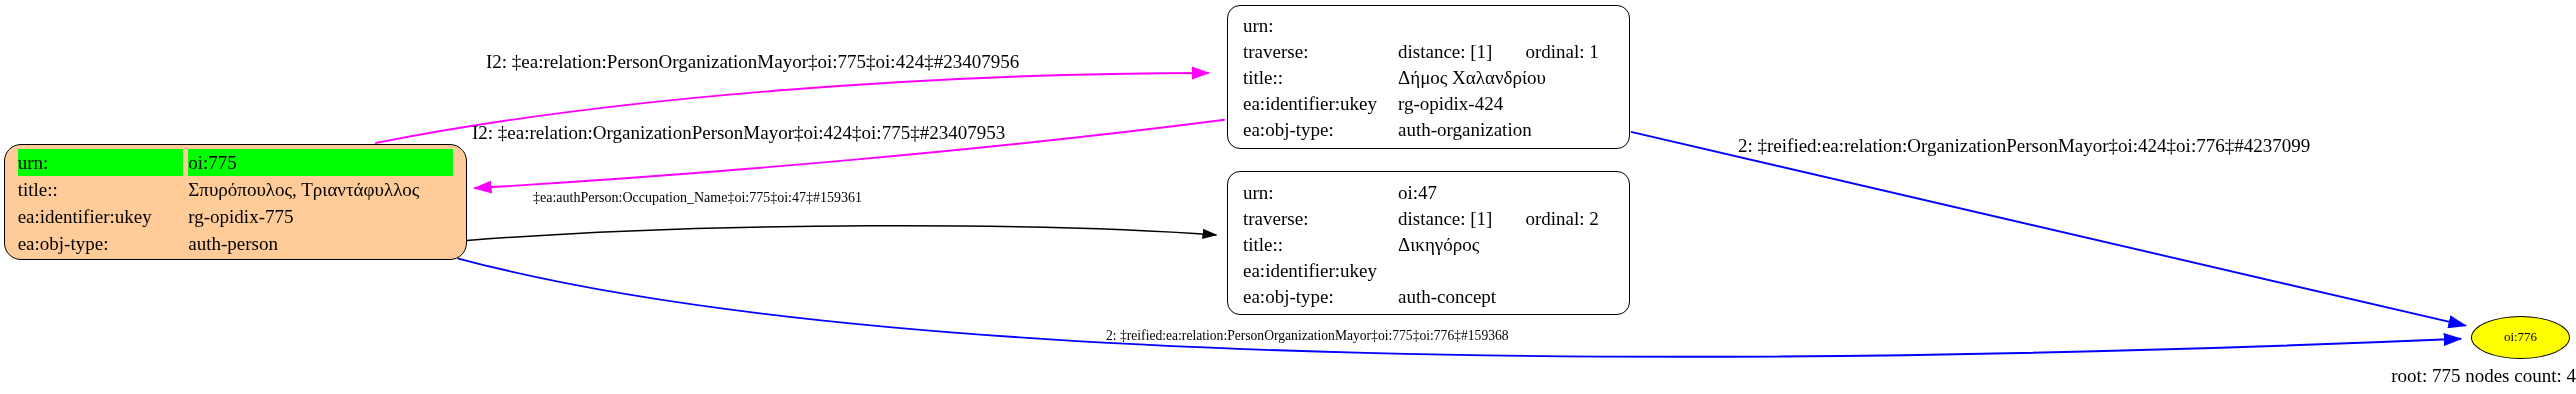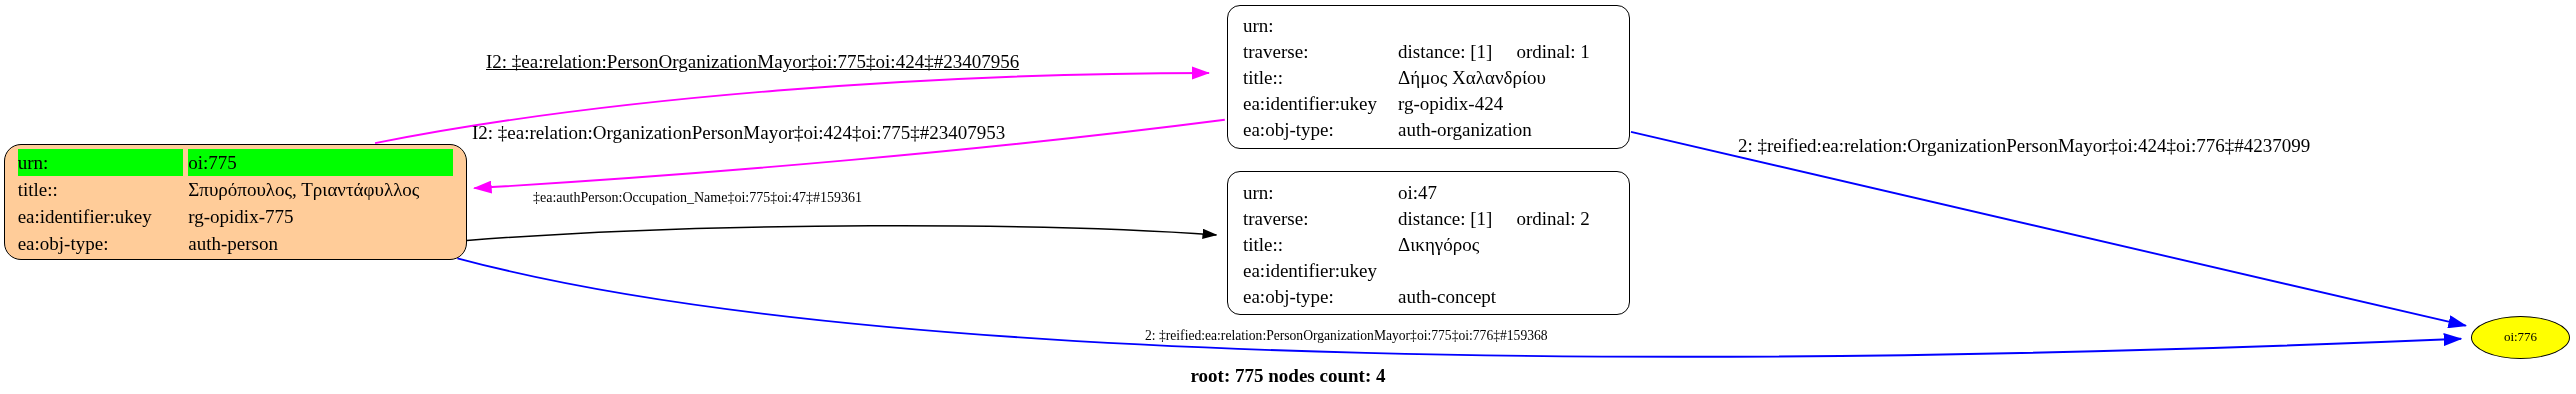--- a/index.html
+++ b/index.html
@@ -40,49 +40,48 @@
     background: #FFCC99;
     border: 1.9px solid #000000;
     border-radius: 17px;
     padding: 3.7px 13px;
   }
   .person-node .nrow { grid-template-columns: 165px 1fr; line-height: 27px; column-gap: 5.6px; }
   .person-node .nrow.hl .nlabel, .person-node .nrow.hl .nvalue { background: #00FF00; }
   .org-node  { left: 1227px; top: 4.7px;   width: 403px; height: 144px; }
   .conc-node { left: 1227px; top: 171px; width: 403px; height: 144px; }
   .record .nrow { grid-template-columns: 155px 1fr; }
-  .nvalue.two { display: flex; gap: 24px; }
+  .nvalue.two { display: flex; gap: 33px; }
   .ellipse-node {
     left: 2471px; top: 316px; width: 99px; height: 43px;
     background: #FFFF00;
     border: 1.9px solid #000000;
     border-radius: 50%;
     text-align: center;
     line-height: 39px;
     font-size: 13px;
   }
   .elabel {
     position: absolute;
     z-index: 3;
     white-space: nowrap;
     font-size: 19px;
     color: #000000;
   }
-  .elabel.l1 { left: 486px;  top: 51px; text-decoration: underline;  }
+  .elabel.l1 { left: 486px;  top: 51px;  }
   .elabel.l2 { left: 472px;  top: 122px; }
   .elabel.l3 { left: 533px;  top: 190px; font-size: 14px; }
   .elabel.l4 { left: 1738px; top: 135px; }
-  .elabel.l5 { left: 1106px; top: 328px; font-size: 13.6px; margin-left: 39px; }
+  .elabel.l5 { left: 1106px; top: 328px; font-size: 13.6px; }
   .graph-caption {
     position: absolute;
     left: 0; top: 365px; width: 2576px;
-    text-align: center;
+    text-align: right;
     font-size: 19px;
     z-index: 3;
-    font-weight: bold;
   }
 </style>
 </head>
 <body>
 
 <div id="canvas">
 
   <svg class="edge-layer" viewBox="0 0 2751 421">
     <defs>
       <marker id="arrow-magenta" markerWidth="10" markerHeight="7" refX="9.3" refY="3.5" orient="auto" markerUnits="strokeWidth">

